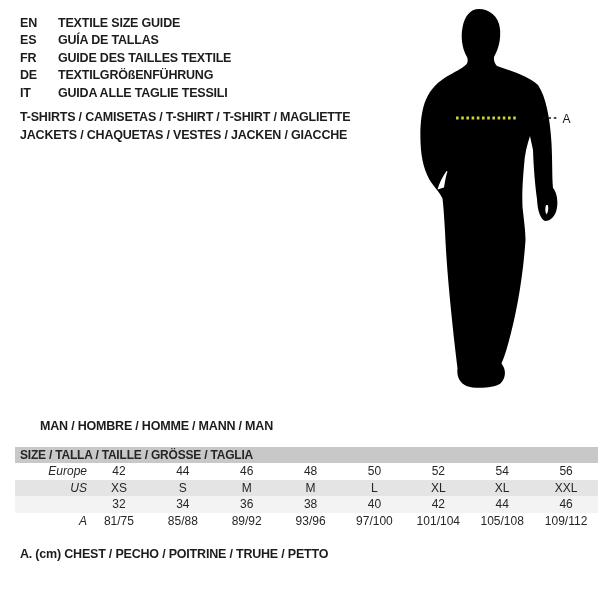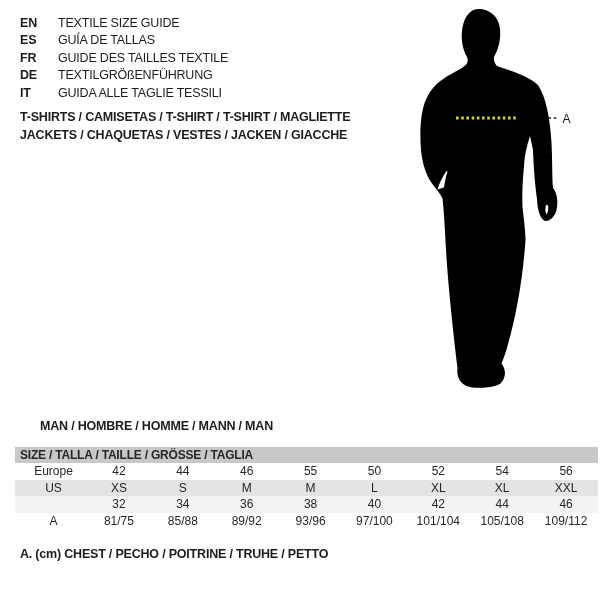--- a/index.html
+++ b/index.html
@@ -12,21 +12,21 @@
   }
   *{margin:0;padding:0;box-sizing:border-box;}
   html,body{background:#ffffff;}
   body{font-family:"Liberation Sans","DejaVu Sans",sans-serif;color:var(--text);}
   .screen{position:relative;width:600px;height:580px;background:#ffffff;overflow:hidden;}
 
   
   .lang-block{position:absolute;left:20px;top:14px;}
   .lang-row{display:flex;height:17.5px;align-items:center;}
   .lang-code{width:38px;font-weight:700;font-size:12.5px;letter-spacing:-0.2px;}
-  .lang-label{font-weight:400;font-size:12.5px;letter-spacing:-0.2px;white-space:nowrap;}
+  .lang-label{font-weight:700;font-size:12.5px;letter-spacing:-0.2px;white-space:nowrap;}
 
   
   .categories{position:absolute;left:20px;top:108px;}
   .cat-line{font-weight:700;font-size:12.5px;letter-spacing:-0.2px;line-height:18px;white-space:nowrap;}
 
   
   .figure-area{position:absolute;left:405px;top:0;width:195px;height:400px;}
   .figure-area svg{display:block;}
   .silhouette{fill:var(--silhouette);}
   .notch{fill:#ffffff;}
@@ -34,21 +34,21 @@
   .measure-line-black{stroke:#151515;stroke-width:1.6;stroke-dasharray:2.6 2.8;}
   .measure-label{font-family:"Liberation Sans",sans-serif;font-size:12px;fill:#151515;}
 
   
   .section-title{position:absolute;left:20px;top:419px;font-weight:700;font-size:12.5px;letter-spacing:-0.2px;white-space:nowrap;padding-left:20px;}
 
   
   .size-table{position:absolute;left:15px;top:447px;width:583px;border-collapse:collapse;table-layout:fixed;}
   .size-table th{background:var(--header-bg);height:14px;font-size:12px;font-weight:700;text-align:left;padding:1px 0 1px 5px;letter-spacing:-0.2px;color:#262626;}
   .size-table td{height:16.5px;font-size:12px;font-weight:400;text-align:center;padding:0;color:#262626;white-space:nowrap;}
-  .size-table td.row-label{text-align:center;padding-left:5px;}
+  .size-table td.row-label{text-align:right;padding-left:5px;font-style:italic;}
   .col-label{width:72px;}
   tr.bg-gray td{background:var(--row-gray);margin-left:19px;}
   tr.bg-light td{background:var(--row-light);}
 
   
   .footnote{position:absolute;left:20px;top:547px;font-weight:700;font-size:12.5px;letter-spacing:-0.2px;white-space:nowrap;}
 </style>
 </head>
 <body>
 
@@ -141,21 +141,21 @@
       <tr>
         <th colspan="9">SIZE / TALLA / TAILLE / GRÖSSE / TAGLIA</th>
       </tr>
     </thead>
     <tbody>
       <tr>
         <td class="row-label">Europe</td>
         <td>42</td>
         <td>44</td>
         <td>46</td>
-        <td>55</td>
+        <td>48</td>
         <td>50</td>
         <td>52</td>
         <td>54</td>
         <td>56</td>
       </tr>
       <tr class="bg-gray">
         <td class="row-label">US</td>
         <td>XS</td>
         <td>S</td>
         <td>M</td>

